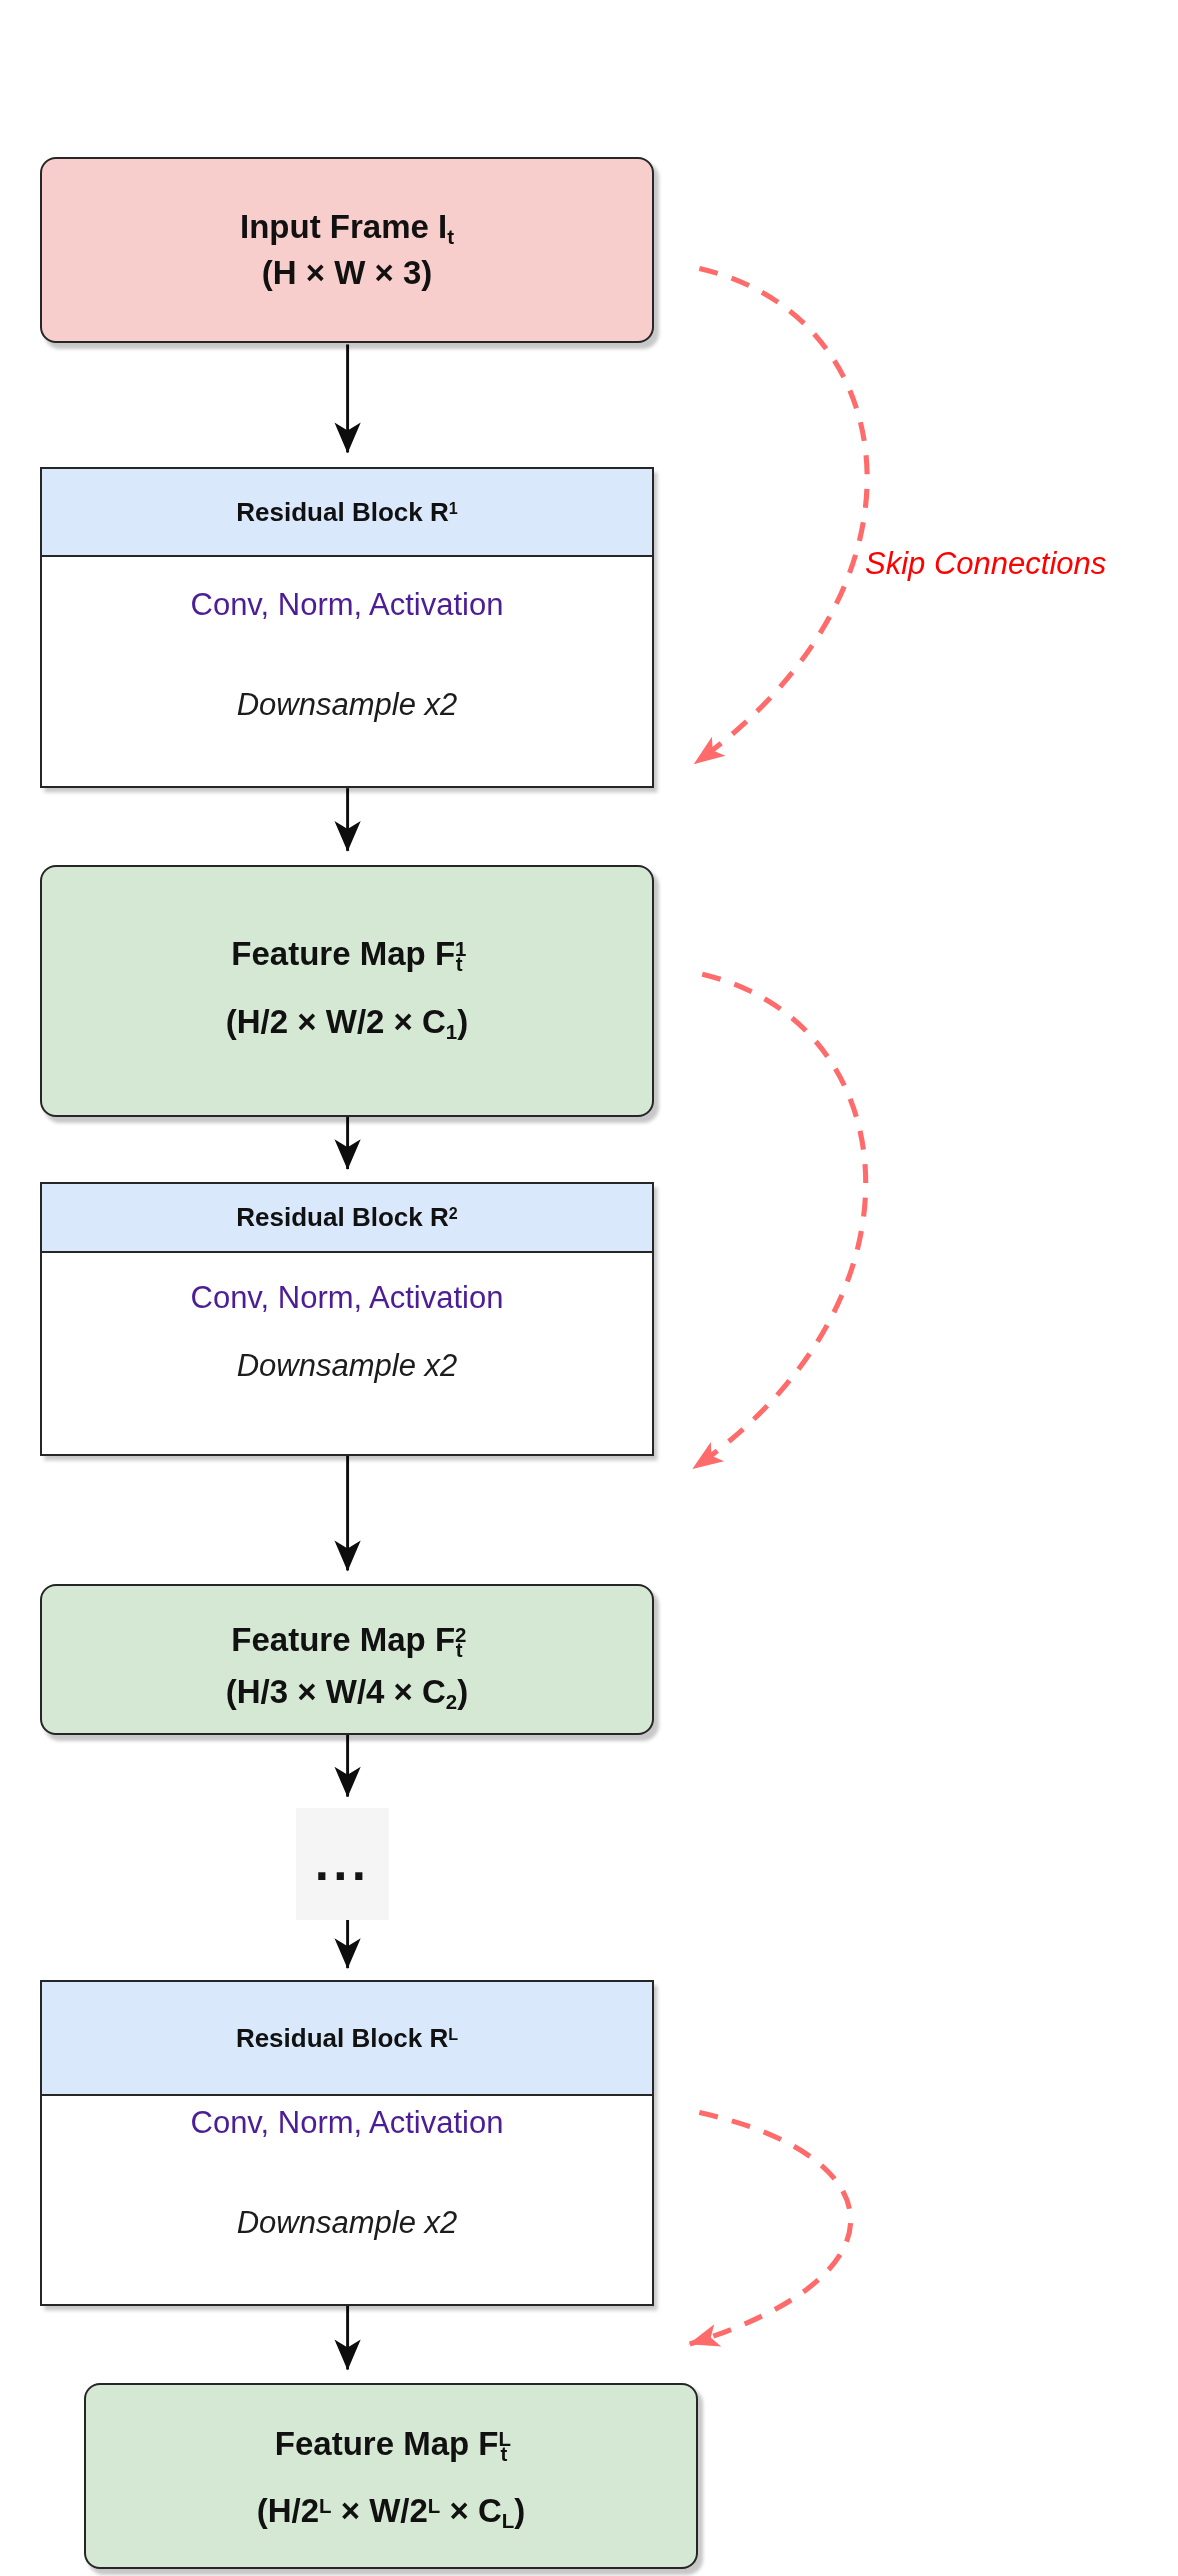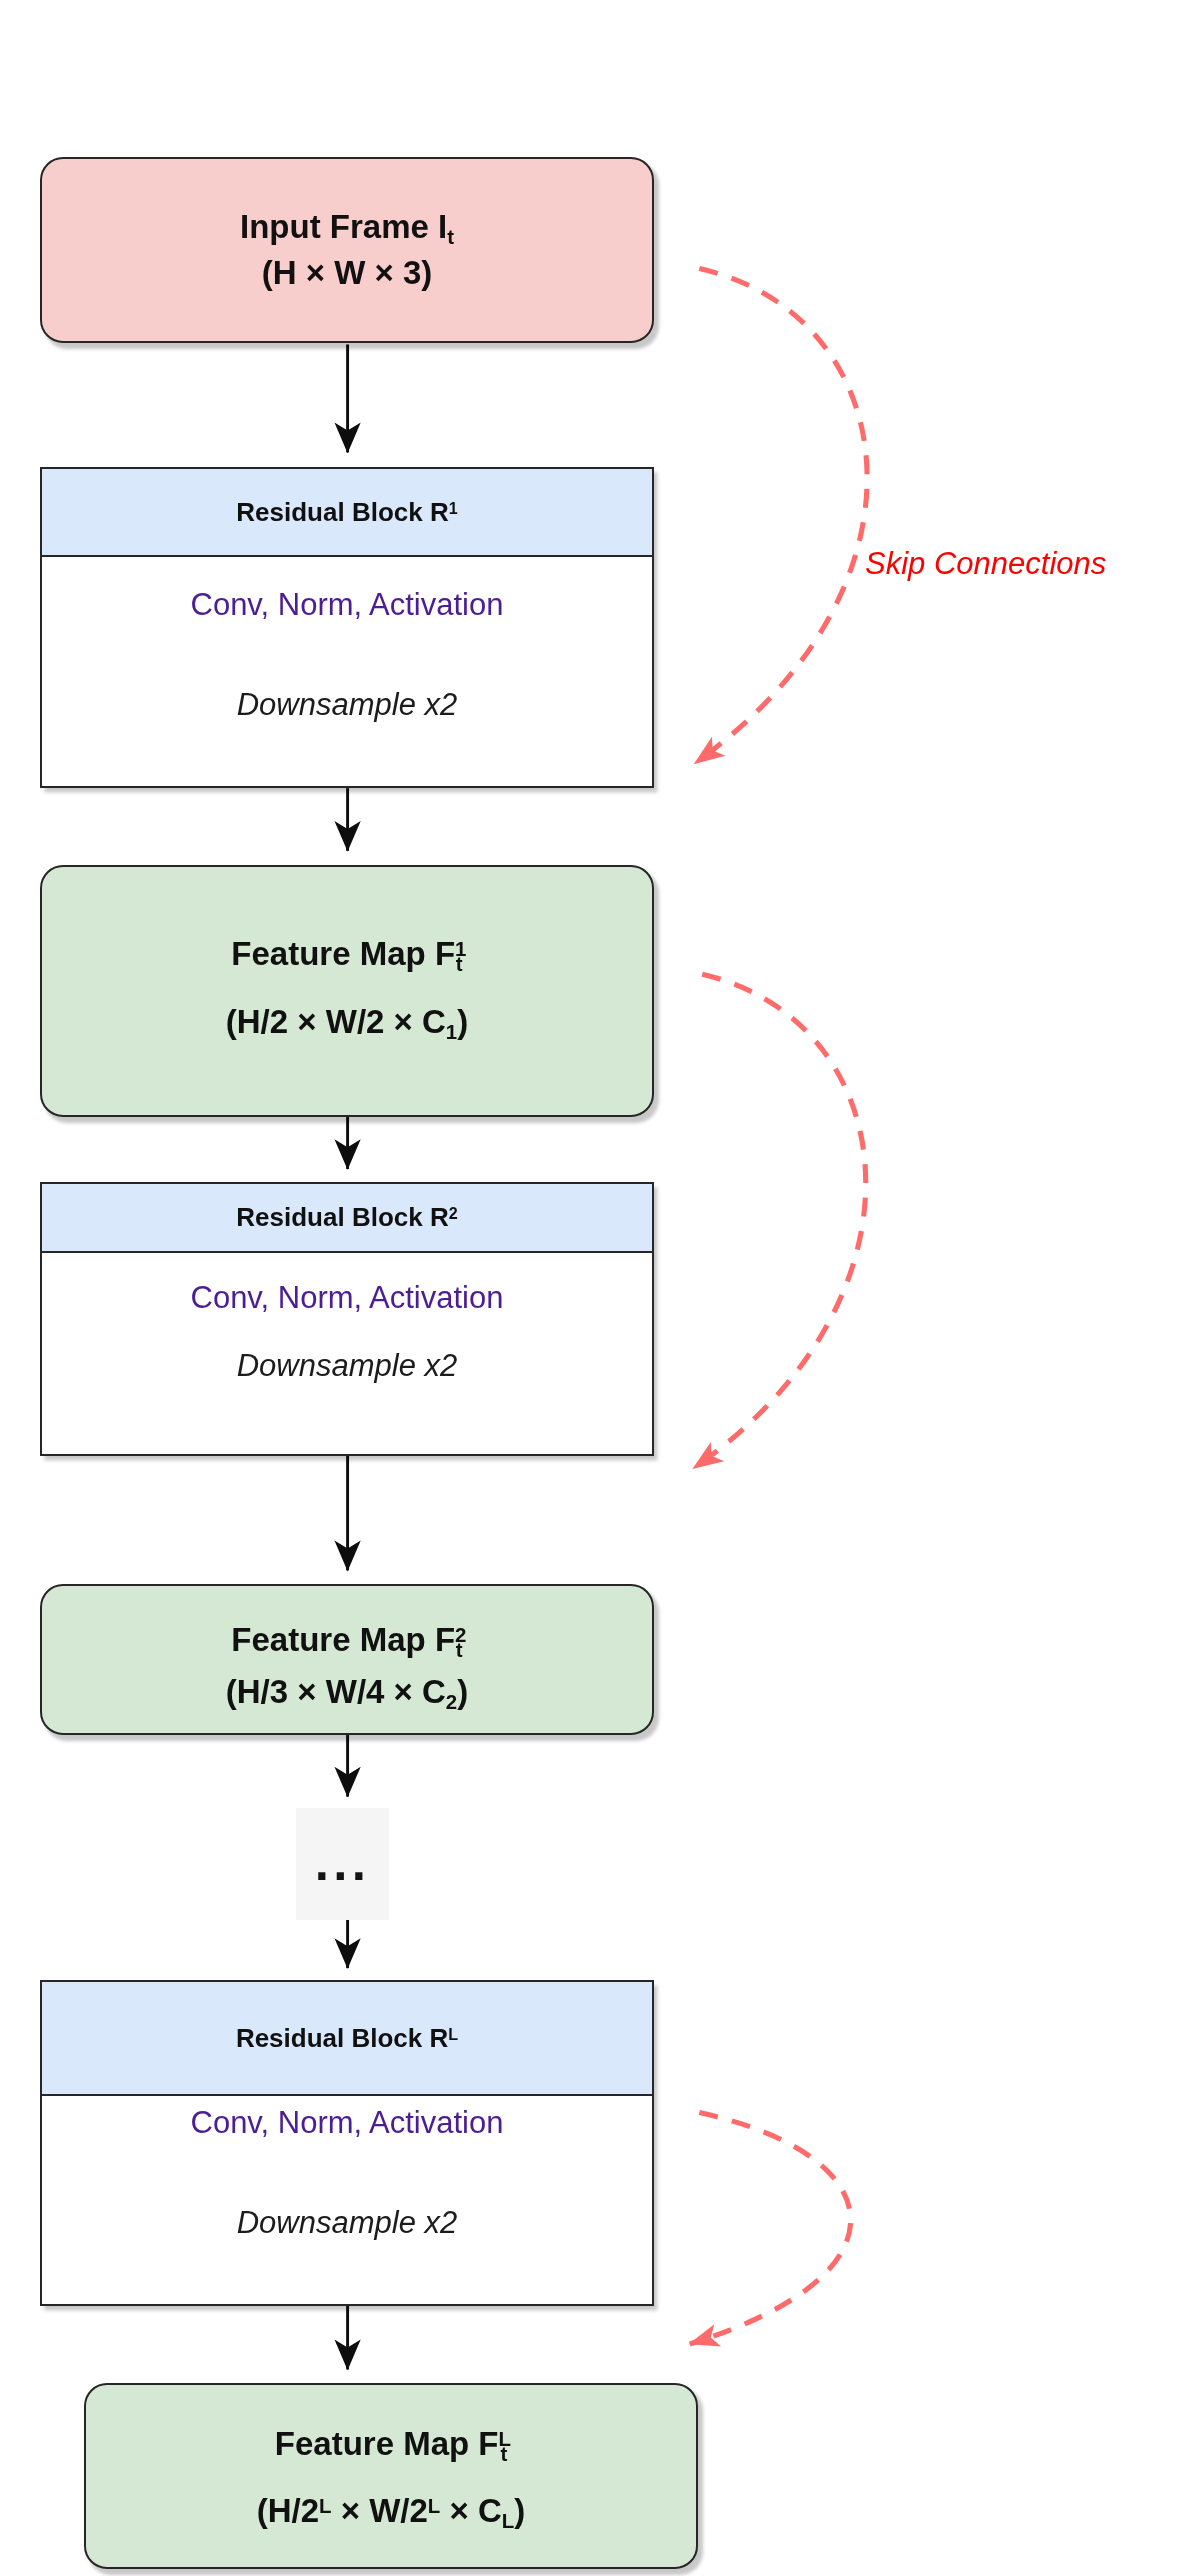--- a/index.html
+++ b/index.html
@@ -8,21 +8,21 @@
 
   .page-title{
     position:absolute;left:32px;top:25px;
     font-size:39px;font-weight:700;letter-spacing:0px;color:#000;white-space:nowrap;
   }
 
   
   .node{position:absolute;left:40px;width:614px;box-sizing:border-box;
         border:2.9px solid var(--border);background:#fff;
         box-shadow:4.4px 5.1px 3.6px rgba(0,0,0,0.22);}
-  .capsule{border-radius:23px;}
+  .capsule{border-radius:16px;}
   .capsule.pink{background:var(--node_pink);}
   .capsule.green{background:var(--node_green);}
 
   .block{background:#fff;}
   .block-header{box-sizing:border-box;width:100%;background:var(--node_blue);
         border-bottom:2.9px solid var(--border);display:flex;align-items:center;justify-content:center;}
 
   
   .tline{position:absolute;left:0;width:100%;text-align:center;line-height:41px;white-space:nowrap;}
   .t-bold{font-size:33px;font-weight:700;}

